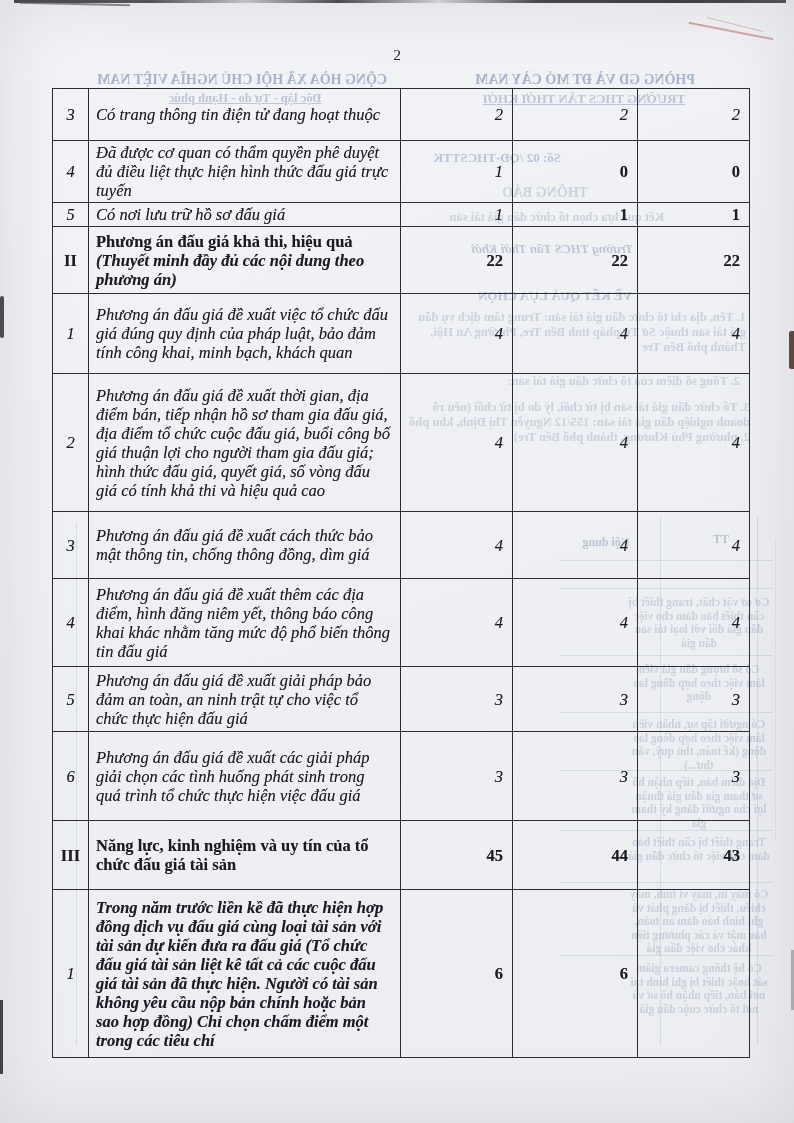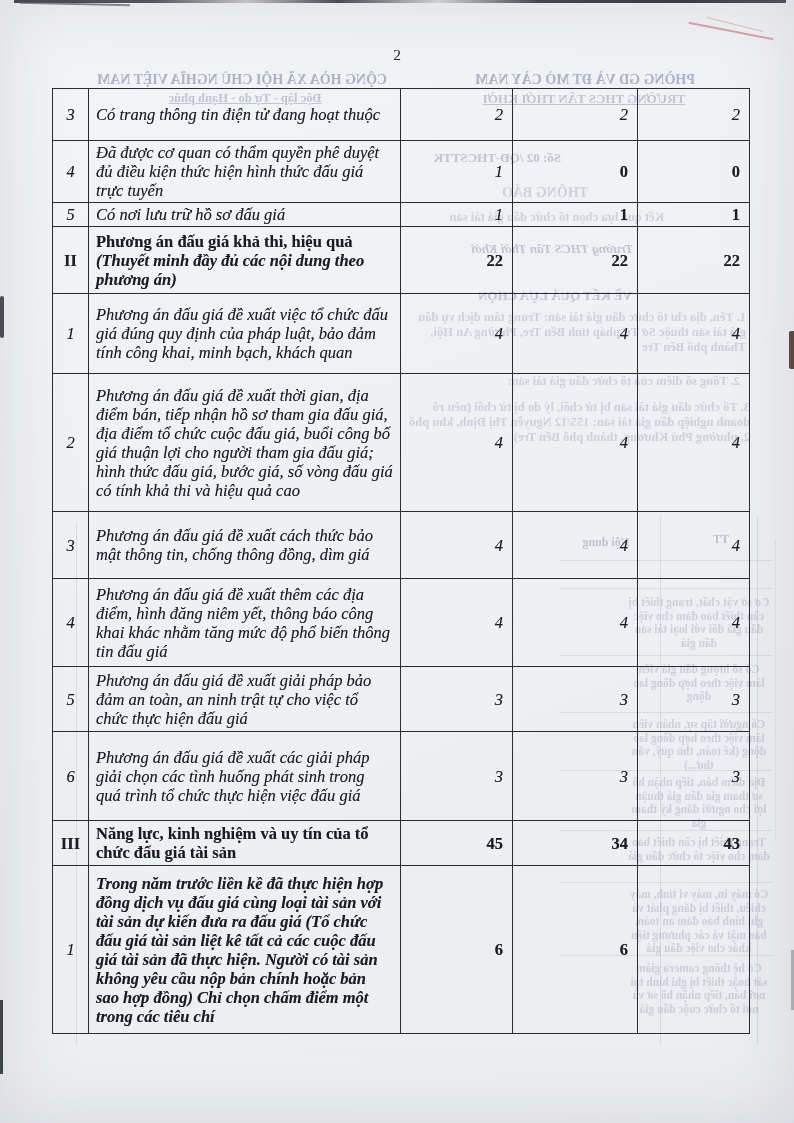--- a/index.html
+++ b/index.html
@@ -49,21 +49,21 @@
   td.val{text-align:right;padding-right:9px;font-style:italic;}
   tr.section td.no{font-style:normal;font-weight:700;font-size:16.5px;margin-top:7px;}
   tr.section td.desc{font-style:normal;font-weight:700;}
   tr.section td.desc .note{font-style:italic;}
   tr.section td.val{font-style:normal;font-weight:700;}
   .r1 .v2,.r1 .v3,.r2 .v2,.r2 .v3{font-style:normal;font-weight:700;}
   .r11 td.desc{font-weight:700;}
   .r11 .v1,.r11 .v2{font-style:normal;font-weight:700;}
   .r0{height:52px}.r1{height:57px}.r2{height:21px}.r3{height:67px}
   .r4{height:80px}.r5{height:138px}.r6{height:67px}.r7{height:88px}
-  .r8{height:65px}.r9{height:89px}.r10{height:45px}.r11{height:168px}
+  .r8{height:65px}.r9{height:89px}.r10{height:69px}.r11{height:168px}
 </style>
 </head>
 <body>
 
 <div class="page">
 
   <div class="edge-top"></div>
   <div class="edge-top2"></div>
   <div class="scratch1"></div>
   <div class="scratch2"></div>
@@ -121,21 +121,21 @@
     <tr class="r0">
       <td class="no">3</td>
       <td class="desc">Có trang thông tin điện tử đang hoạt thuộc</td>
       <td class="val v1">2</td>
       <td class="val v2">2</td>
       <td class="val v3">2</td>
     </tr>
 
     <tr class="r1">
       <td class="no">4</td>
-      <td class="desc">Đã được cơ quan có thẩm quyền phê duyệt đủ điều kiện thức hiện hình thức đấu giá trực tuyến</td>
+      <td class="desc">Đã được cơ quan có thẩm quyền phê duyệt đủ điều liệt thực hiện hình thức đấu giá trực tuyến</td>
       <td class="val v1">1</td>
       <td class="val v2">0</td>
       <td class="val v3">0</td>
     </tr>
 
     <tr class="r2">
       <td class="no">5</td>
       <td class="desc">Có nơi lưu trữ hồ sơ đấu giá</td>
       <td class="val v1">1</td>
       <td class="val v2">1</td>
@@ -153,21 +153,21 @@
     <tr class="r4">
       <td class="no">1</td>
       <td class="desc">Phương án đấu giá đề xuất việc tổ chức đấu giá đúng quy định của pháp luật, bảo đảm tính công khai, minh bạch, khách quan</td>
       <td class="val v1">4</td>
       <td class="val v2">4</td>
       <td class="val v3">4</td>
     </tr>
 
     <tr class="r5">
       <td class="no">2</td>
-      <td class="desc">Phương án đấu giá đề xuất thời gian, địa điểm bán, tiếp nhận hồ sơ tham gia đấu giá, địa điểm tổ chức cuộc đấu giá, buổi công bố giá thuận lợi cho người tham gia đấu giá; hình thức đấu giá, bước giá, số vòng đấu giá có tính khả thi và hiệu quả cao</td>
+      <td class="desc">Phương án đấu giá đề xuất thời gian, địa điểm bán, tiếp nhận hồ sơ tham gia đấu giá, địa điểm tổ chức cuộc đấu giá, buổi công bố giá thuận lợi cho người tham gia đấu giá; hình thức đấu giá, quyết giá, số vòng đấu giá có tính khả thi và hiệu quả cao</td>
       <td class="val v1">4</td>
       <td class="val v2">4</td>
       <td class="val v3">4</td>
     </tr>
 
     <tr class="r6">
       <td class="no">3</td>
       <td class="desc">Phương án đấu giá đề xuất cách thức bảo mật thông tin, chống thông đồng, dìm giá</td>
       <td class="val v1">4</td>
       <td class="val v2">4</td>
@@ -195,21 +195,21 @@
       <td class="desc">Phương án đấu giá đề xuất các giải pháp giải chọn các tình huống phát sinh trong quá trình tổ chức thực hiện việc đấu giá</td>
       <td class="val v1">3</td>
       <td class="val v2">3</td>
       <td class="val v3">3</td>
     </tr>
 
     <tr class="section r10">
       <td class="no">III</td>
       <td class="desc"><span class="main">Năng lực, kinh nghiệm và uy tín của tổ chức đấu giá tài sản</span><span class="note"></span></td>
       <td class="val v1">45</td>
-      <td class="val v2">34</td>
+      <td class="val v2">44</td>
       <td class="val v3">43</td>
     </tr>
 
     <tr class="r11">
       <td class="no">1</td>
       <td class="desc">Trong năm trước liền kề đã thực hiện hợp đồng dịch vụ đấu giá cùng loại tài sản với tài sản dự kiến đưa ra đấu giá (Tổ chức đấu giá tài sản liệt kê tất cả các cuộc đấu giá tài sản đã thực hiện. Người có tài sản không yêu cầu nộp bản chính hoặc bản sao hợp đồng) Chỉ chọn chấm điểm một trong các tiêu chí</td>
       <td class="val v1">6</td>
       <td class="val v2">6</td>
       <td class="val v3"></td>
     </tr>

